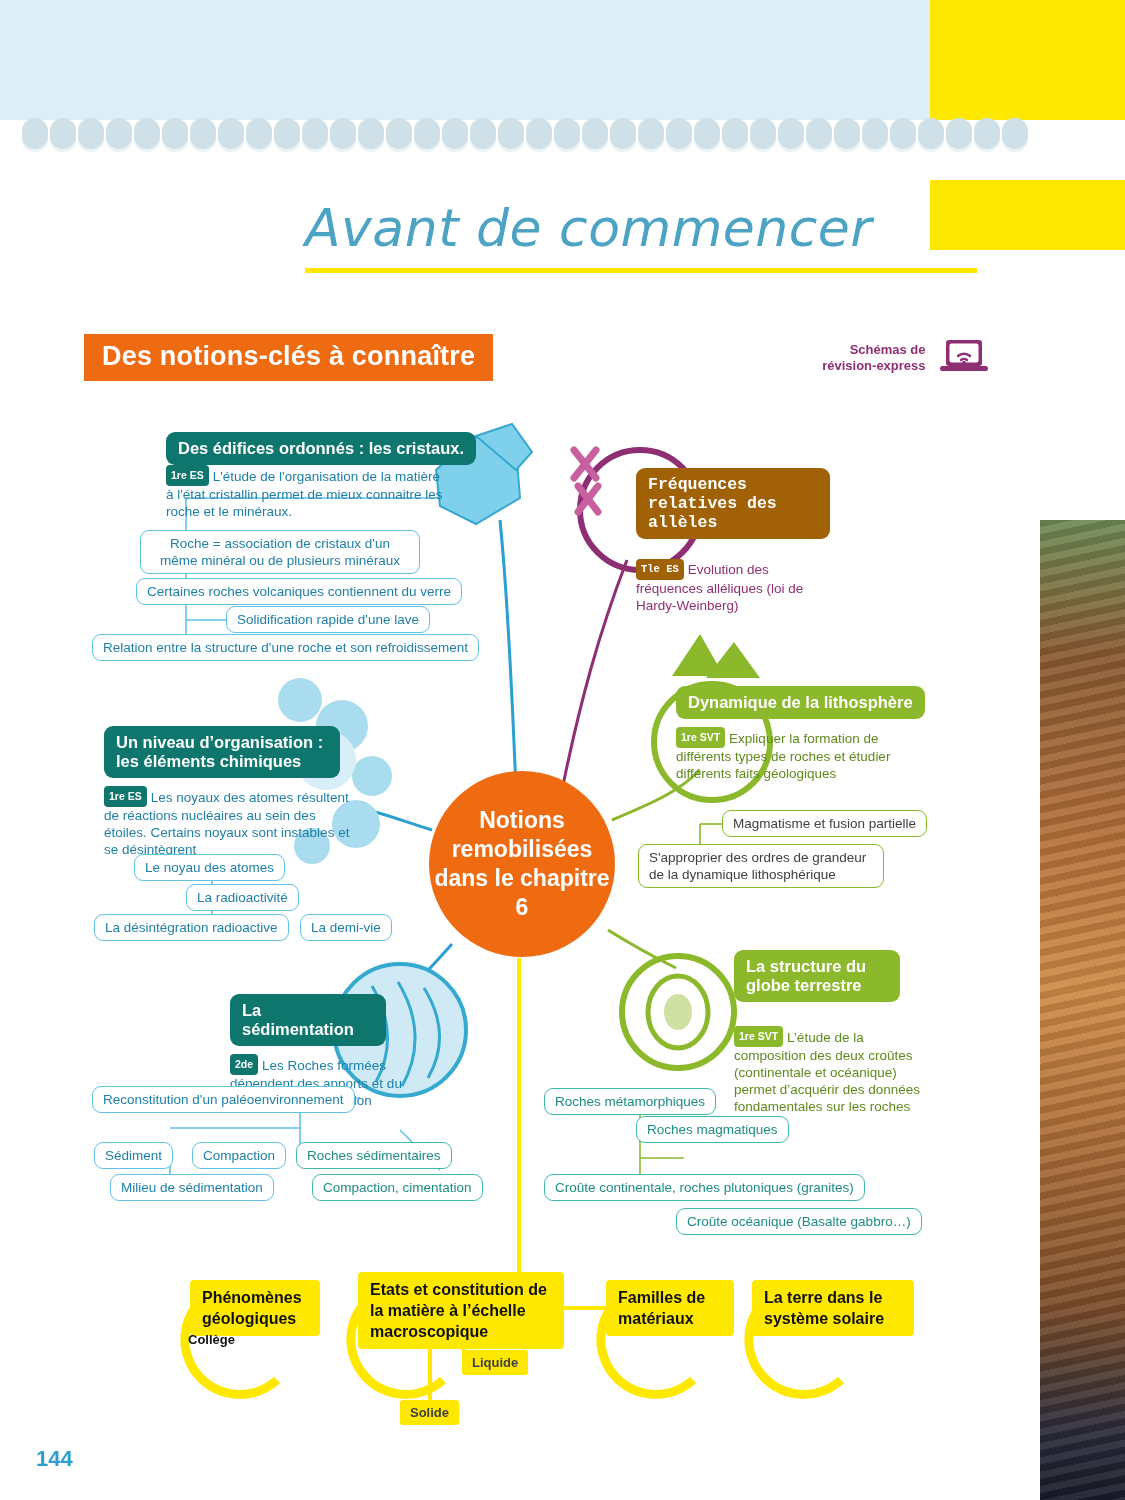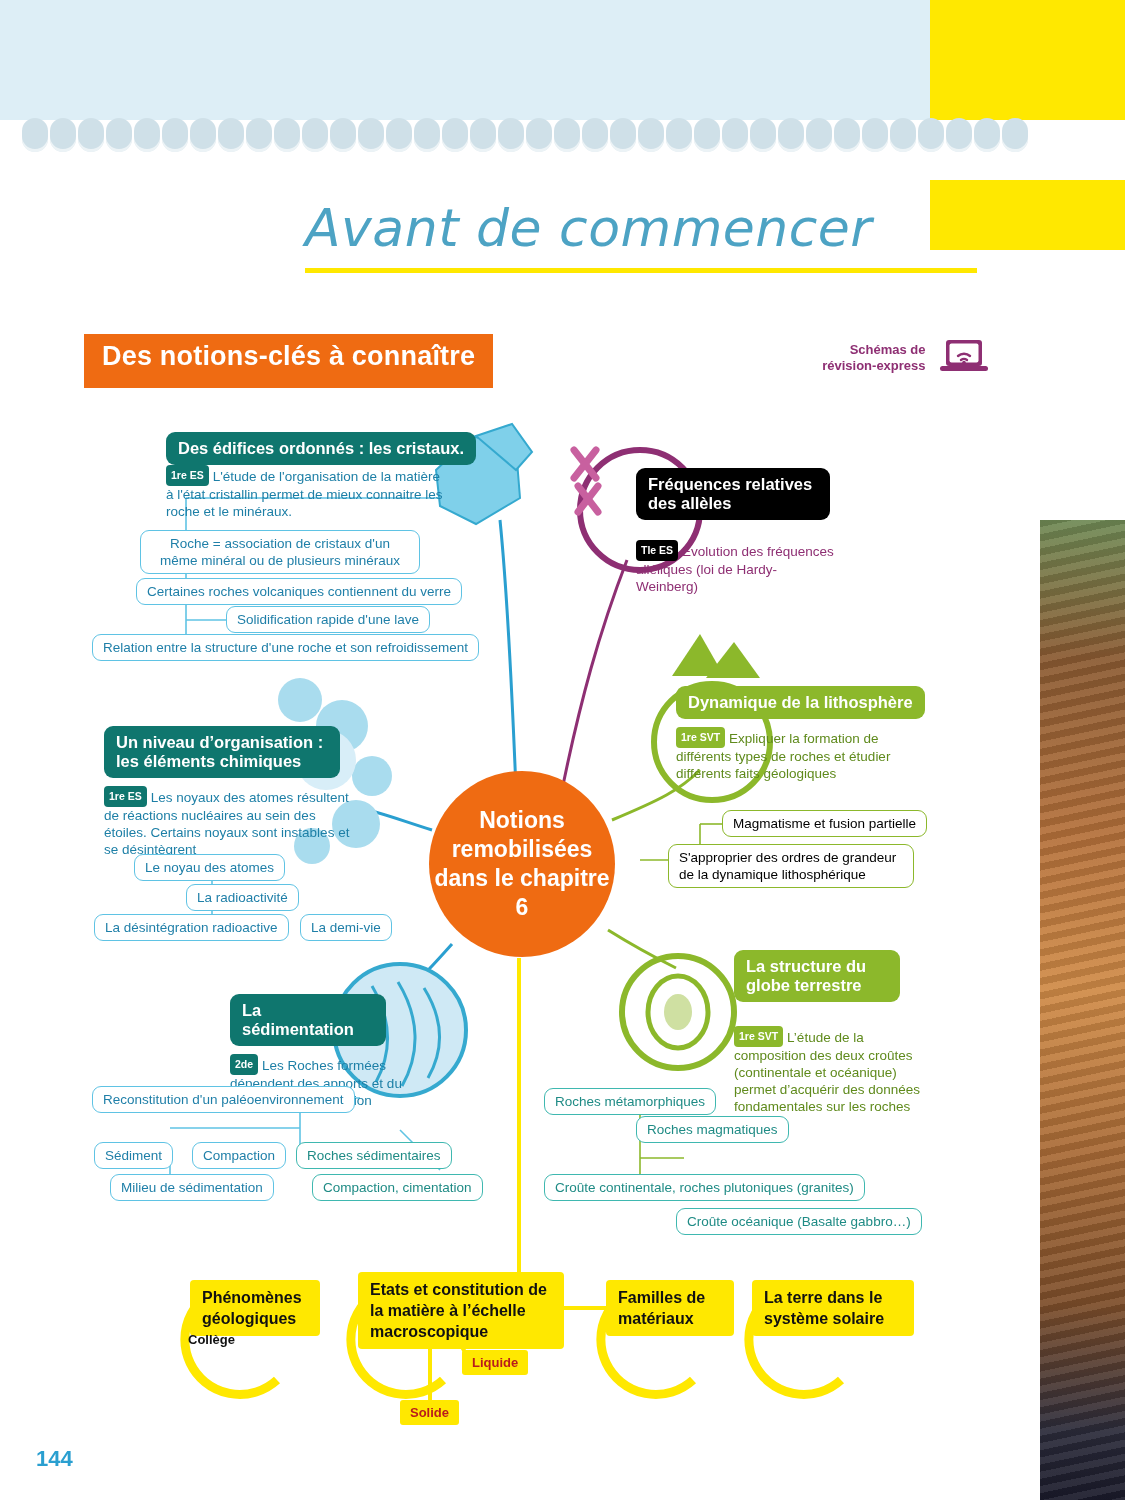--- a/index.html
+++ b/index.html
@@ -21,48 +21,48 @@
     background:linear-gradient(180deg,#6f8a55 0%,#8a5a32 14%,#b4703a 32%,#d08b47 48%,#a86a36 65%,#7d4e2a 80%,#2b2b3a 93%,#1a1a2a 100%);}
   .photo:after{content:"";position:absolute;inset:0;
     background:repeating-linear-gradient(168deg, rgba(0,0,0,.10) 0 7px, rgba(255,255,255,.07) 7px 14px);}
 
   
   .title{position:absolute;top:198px;left:305px;font-size:52px;font-style:italic;
     color:#4da3c4;font-family:"DejaVu Sans", sans-serif;font-weight:300;letter-spacing:.5px;}
   .title-rule{position:absolute;top:268px;left:305px;width:672px;height:5px;background:#ffe800;}
 
   .section-chip{position:absolute;top:334px;left:84px;background:#ef6b12;color:#fff;
-    font-size:27px;font-weight:bold;padding:7px 18px 16px 18px;letter-spacing:.2px;}
+    font-size:27px;font-weight:bold;padding:7px 18px 9px 18px;letter-spacing:.2px;}
 
   .revision{position:absolute;top:336px;left:810px;width:180px;text-align:right;}
   .revision .txt{display:inline-block;color:#8e2f73;font-weight:bold;font-size:13px;line-height:16px;
      text-align:right;vertical-align:middle;}
   .revision .laptop{display:inline-block;vertical-align:middle;margin-left:8px;}
 
   
   .node{position:absolute;box-sizing:border-box;}
   .chip{border-radius:9px;color:#fff;font-weight:bold;padding:7px 12px;line-height:19px;font-size:16.5px;}
   .small-box{border:1.6px solid;border-radius:9px;background:#fff;padding:4px 10px;font-size:13.5px;line-height:17px;white-space:nowrap;}
   .body-txt{font-size:13.5px;line-height:17px;}
   .lvl{display:inline-block;color:#fff;font-size:10.5px;font-weight:bold;border-radius:4px;padding:2px 5px;
        vertical-align:2px;margin-right:4px;white-space:nowrap;}
 
   
-  .c-blue{color:#2a9fd0;} .bg-blue{background:#0f766e;} .bd-blue{border-color:#5fc3e4;color:#1f7fa8;} .bg-purple{background:#000000;} .bg-green{background:#8cb82b;} .bd-green{border-color:#8cb82b;color:#000000;}
+  .c-blue{color:#2a9fd0;} .bg-blue{background:#0f766e;} .bd-blue{border-color:#5fc3e4;color:#1f7fa8;} .bg-purple{background:#a16207;font-family:Liberation Mono, monospace;} .bg-green{background:#8cb82b;} .bd-green{border-color:#8cb82b;color:#404040;}
   .bd-teal{border-color:#3fb8b0;color:#1f8b85;}
 
   
   .center{position:absolute;left:429px;top:771px;width:186px;height:186px;border-radius:50%;
     background:#ef6b12;color:#fff;display:flex;align-items:center;justify-content:center;text-align:center;
     font-weight:bold;font-size:23px;line-height:29px;}
 
   
   .ychip{position:absolute;background:#ffe800;color:#111;font-weight:bold;font-size:16px;line-height:21px;
      padding:7px 12px;border-radius:4px;}
-  .ysmall{position:absolute;background:#ffe800;color:#b91c1c;font-weight:bold;font-size:13px;padding:5px 10px;border-radius:3px;}
+  .ysmall{position:absolute;background:#ffe800;color:#404040;font-weight:bold;font-size:13px;padding:5px 10px;border-radius:3px;}
 
   .pagenum{position:absolute;left:36px;top:1446px;color:#2a9fd0;font-size:22px;font-weight:bold;}
   svg.lines{position:absolute;left:0;top:0;width:1125px;height:1500px;pointer-events:none;}
 </style>
 </head>
 <body>
 
 <div class="page">
 
   <div class="topband"></div>
@@ -241,21 +241,21 @@
     </div>
   </div>
 
   <div class="node" style="left:676px;top:686px;">
     <div class="chip bg-green">Dynamique de la lithosphère</div>
     <div class="body-txt" style="width:240px;margin-top:8px;color:#5f8a1c;">
       <span class="lvl bg-green">1re SVT</span><span>Expliquer la formation de différents types de roches et étudier différents faits géologiques</span>
     </div>
   </div>
   <div class="node small-box bd-green" style="left:722px;top:810px;">Magmatisme et fusion partielle</div>
-  <div class="node small-box bd-green" style="left:668px;top:844px;width:246px;white-space:normal;">S'approprier des ordres de grandeur de la dynamique lithosphérique</div>
+  <div class="node small-box bd-green" style="left:638px;top:844px;width:246px;white-space:normal;">S'approprier des ordres de grandeur de la dynamique lithosphérique</div>
 
   <div class="node" style="left:104px;top:726px;">
     <div class="chip bg-blue" style="width:212px;">Un niveau d’organisation : les éléments chimiques</div>
     <div class="body-txt" style="width:254px;margin-top:8px;color:#1d7fa6;">
       <span class="lvl bg-blue">1re ES</span><span>Les noyaux des atomes résultent de réactions nucléaires au sein des étoiles. Certains noyaux sont instables et se désintègrent</span>
     </div>
   </div>
   <div class="node small-box bd-blue" style="left:134px;top:854px;">Le noyau des atomes</div>
   <div class="node small-box bd-blue" style="left:186px;top:884px;">La radioactivité</div>
   <div class="node small-box bd-blue" style="left:94px;top:914px;">La désintégration radioactive</div>

